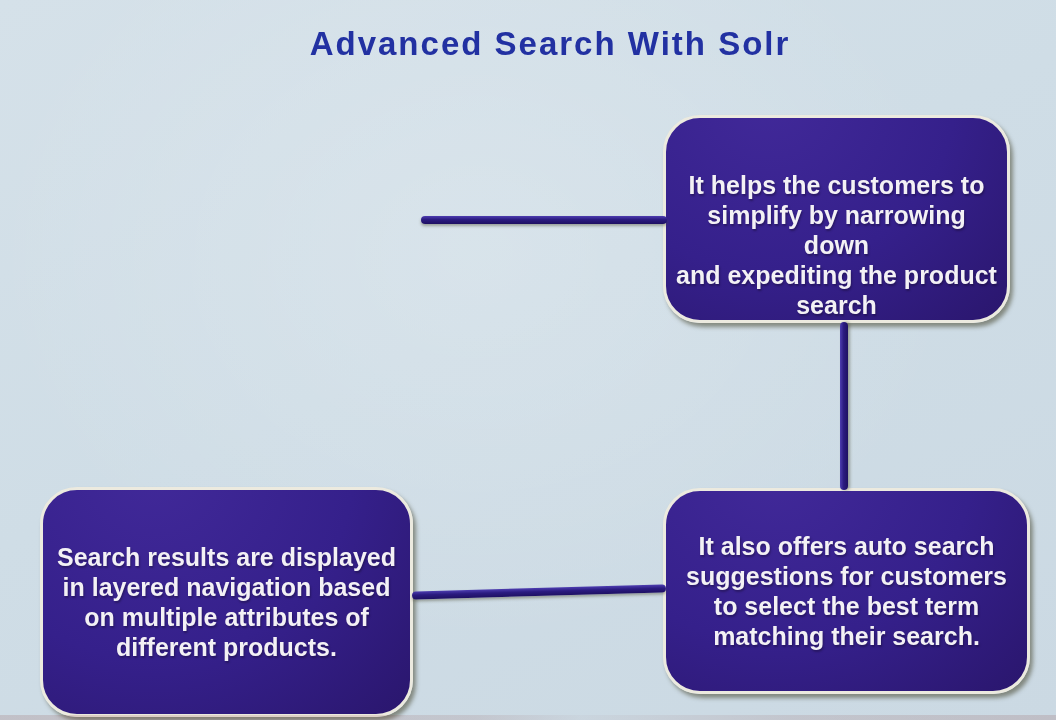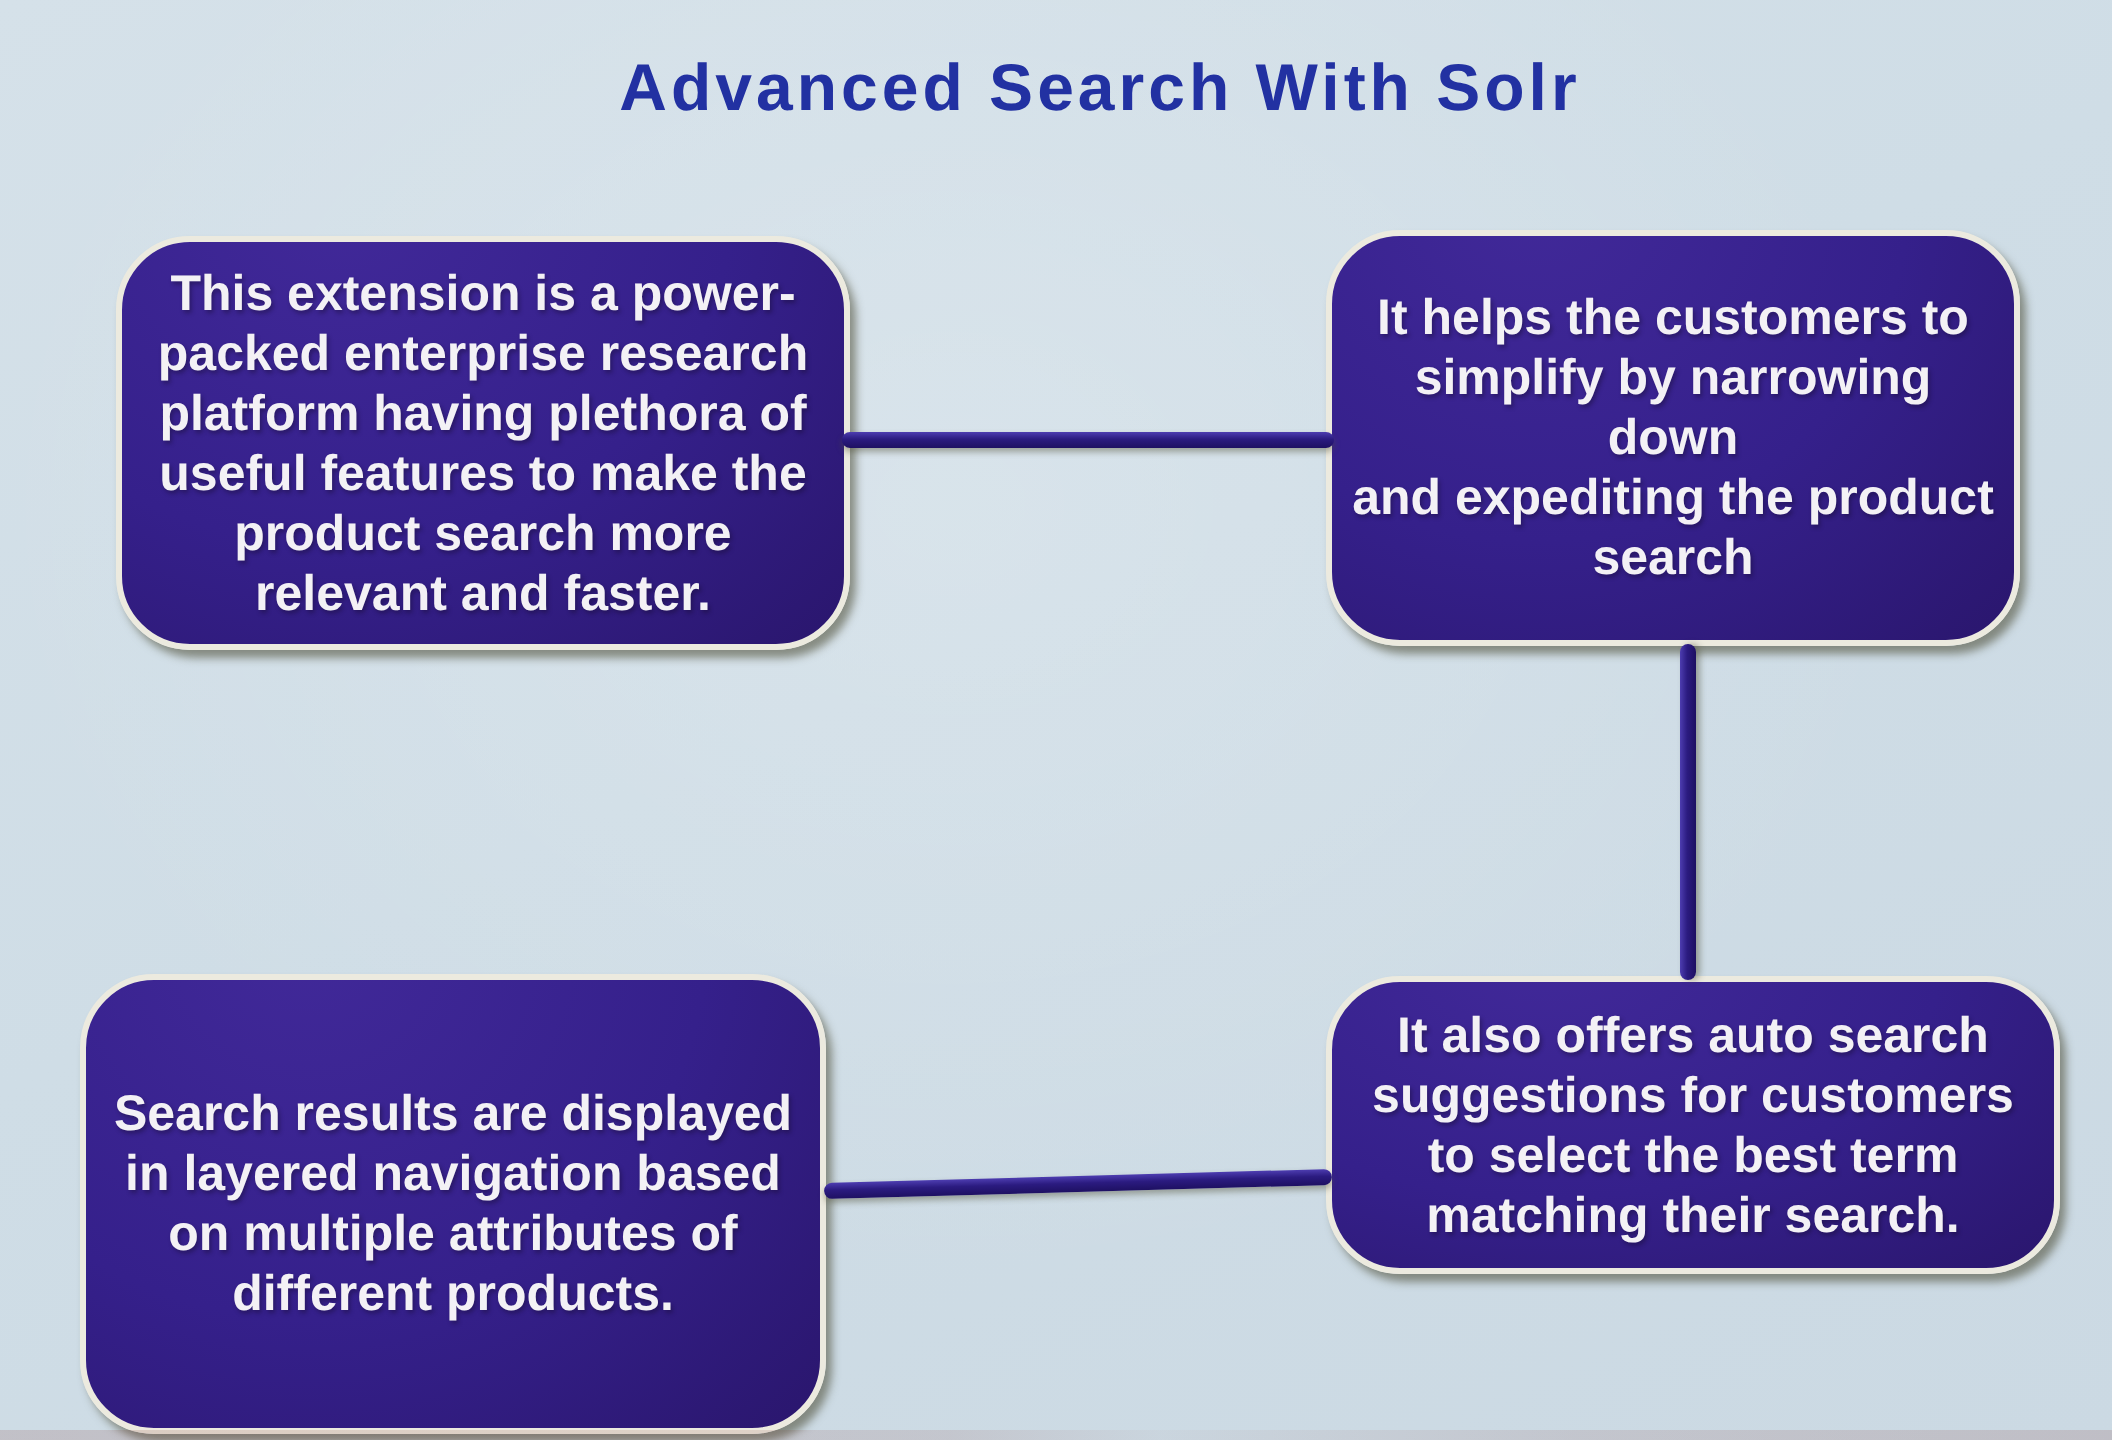--- a/index.html
+++ b/index.html
@@ -36,23 +36,23 @@
   .node .txt{
     white-space:pre-line;
     color:#f3f1f5;
     font-weight:bold;
     font-size:25px;
     line-height:30px;
     text-shadow:1px 1.5px 2px rgba(20,10,40,0.4);
     padding:0 6px;
   }
   #node-tl{left:58px; top:118px; width:367px; height:207px;}
-  #node-tr{left:663px; top:115px; width:347px; height:208px;}
+  #node-tr{left:663px; top:115px; width:347px; height:208px;align-items:flex-end;}
   #node-bl{left:40px; top:487px; width:373px; height:230px;}
-  #node-br{left:663px; top:488px; width:367px; height:149px;}
+  #node-br{left:663px; top:488px; width:367px; height:206px;}
   .connector{position:absolute;}
   .h-line{
     height:8px;
     background:linear-gradient(#4d3db0, #2b1b80 45%, #1e1062);
     border-radius:4px;
     box-shadow:0 2px 3px rgba(80,80,55,0.45);
   }
   .v-line{
     width:8px;
     background:linear-gradient(to right, #4d3db0, #2b1b80 45%, #1e1062);
@@ -67,28 +67,20 @@
     left:0; right:0; bottom:0; height:5px;
     background:linear-gradient(to right, rgba(130,50,45,0.16) 3%, rgba(130,50,45,0.12) 45%, rgba(130,50,45,0.03) 55%, rgba(130,50,45,0.12) 75%, rgba(130,50,45,0.16) 100%);
   }
 </style>
 </head>
 <body>
 
 <div id="canvas">
   <div class="title">Advanced Search With Solr</div>
 
-  <div class="node" id="node-tl">
-    <div class="txt">This extension is a power-
-packed enterprise research
-platform having plethora of
-useful features to make the
-product search more
-relevant and faster.</div>
-  </div>
 
   <div class="node" id="node-tr">
     <div class="txt">It helps the customers to
 simplify by narrowing down
 and expediting the product
 search</div>
   </div>
 
   <div class="node" id="node-bl">
     <div class="txt">Search results are displayed

